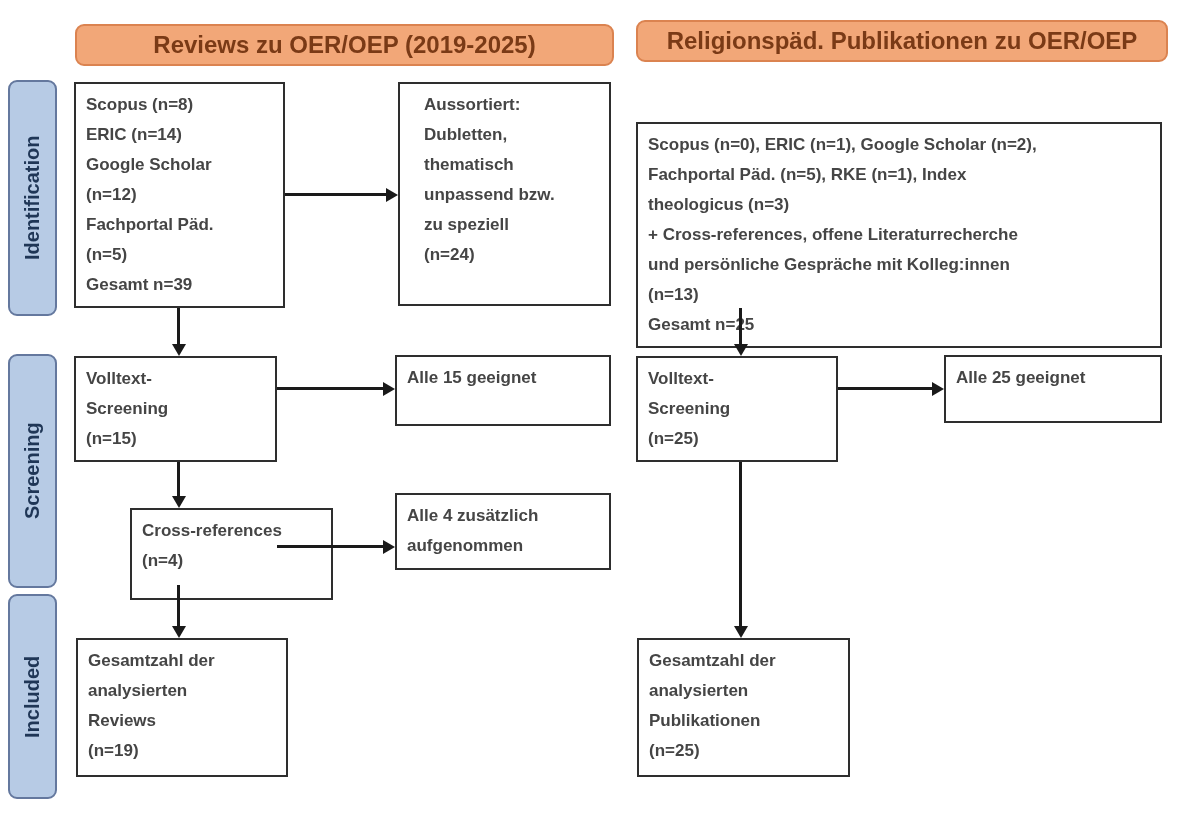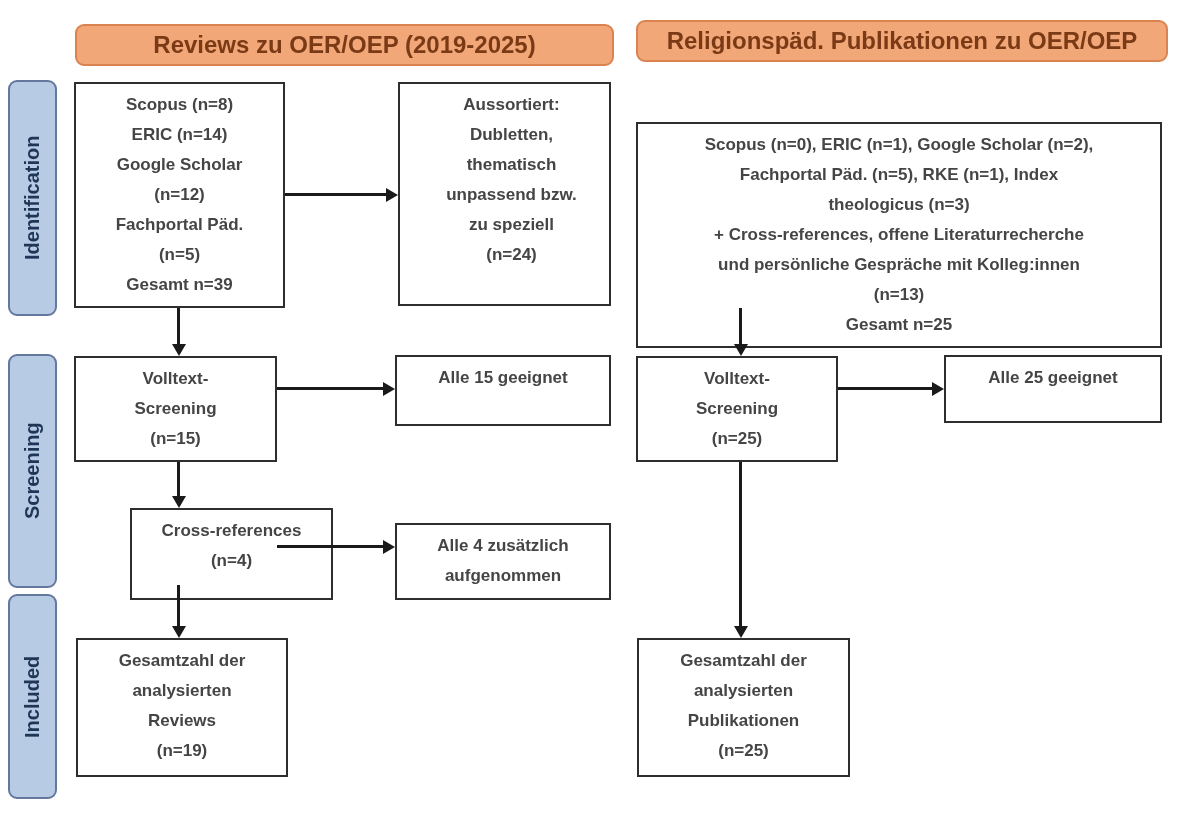--- a/index.html
+++ b/index.html
@@ -23,21 +23,20 @@
     background:var(--stage-fill); border:2px solid var(--stage-border);
     border-radius:9px; color:var(--stage-text);
     font-size:20px; font-weight:700;
     writing-mode:vertical-rl; transform:rotate(180deg);
   }
   .wbox{
     position:absolute; background:#ffffff; border:2.5px solid var(--box-border);
     color:var(--box-text); font-size:17px; font-weight:700;
     line-height:30px; padding:6px 10px; white-space:pre-line;
     box-sizing:border-box;
-    text-align:center;
   }
   .arr-r{position:absolute; height:3px; background:var(--arrow);}
   .arr-r::after{
     content:''; position:absolute; left:100%; top:50%; transform:translateY(-50%);
     border-top:7.5px solid transparent; border-bottom:7.5px solid transparent;
     border-left:12px solid var(--arrow);
   }
   .arr-d{position:absolute; width:3px; background:var(--arrow);}
   .arr-d::after{
     content:''; position:absolute; top:100%; left:50%; transform:translateX(-50%);
@@ -69,21 +68,21 @@
 thematisch
 unpassend bzw.
 zu speziell
 (n=24)</div>
   <div class="wbox" style="left:74px; top:356px; width:203px; height:106px;">Volltext-
 Screening
 (n=15)</div>
   <div class="wbox" style="left:395px; top:355px; width:216px; height:71px;">Alle 15 geeignet</div>
   <div class="wbox" style="left:82px; top:508px; width:203px; height:92px;margin-left:48px;">Cross-references
 (n=4)</div>
-  <div class="wbox" style="left:395px; top:523px; width:216px; height:77px;">Alle 4 zusätzlich
+  <div class="wbox" style="left:395px; top:493px; width:216px; height:77px;">Alle 4 zusätzlich
 aufgenommen</div>
   <div class="wbox" style="left:76px; top:638px; width:212px; height:139px;">Gesamtzahl der
 analysierten
 Reviews
 (n=19)</div>
 
   <div class="wbox" style="left:636px; top:82px; width:526px; height:226px;margin-top:40px;">Scopus (n=0), ERIC (n=1), Google Scholar (n=2),
 Fachportal Päd. (n=5), RKE (n=1), Index
 theologicus (n=3)
 + Cross-references, offene Literaturrecherche

